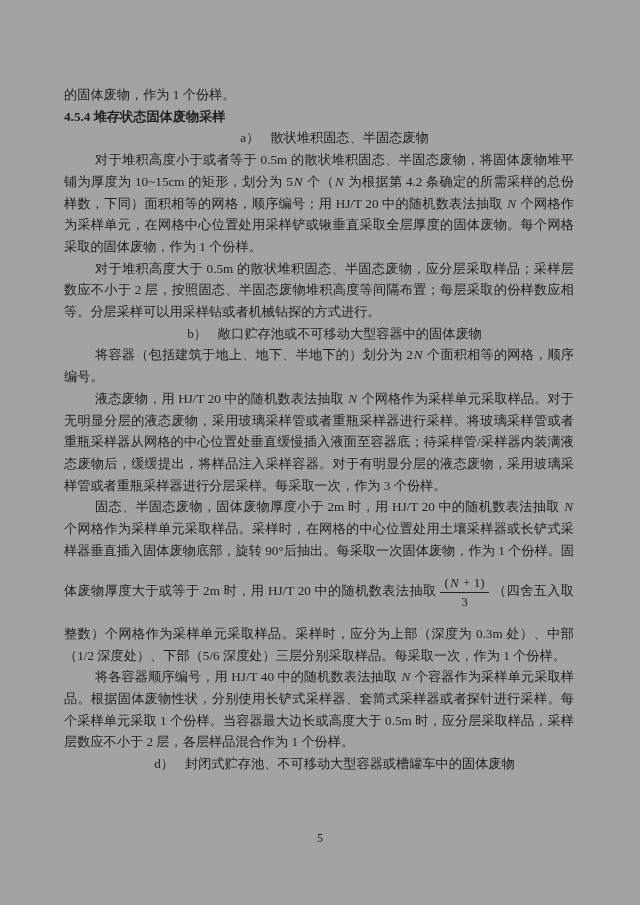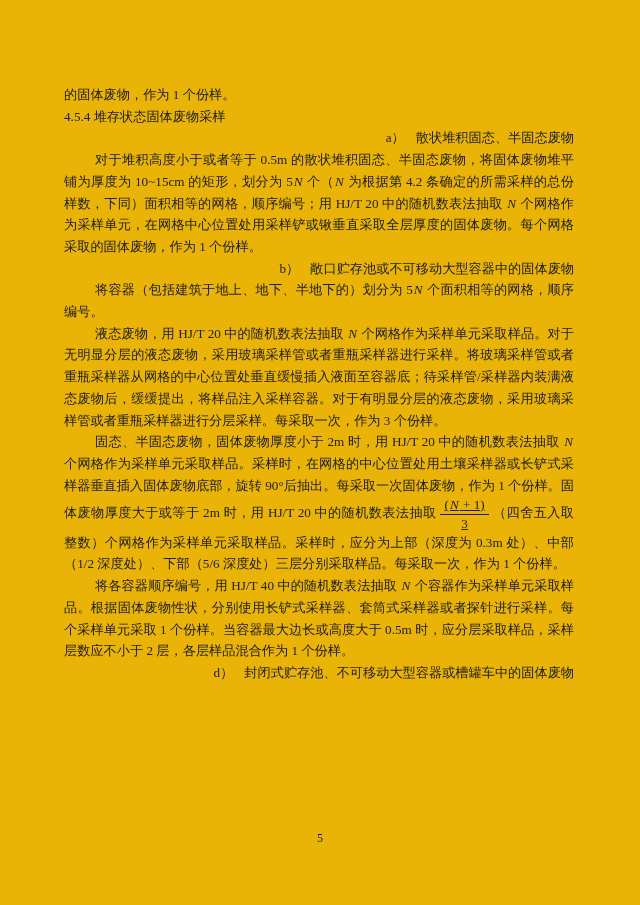--- a/index.html
+++ b/index.html
@@ -8,61 +8,60 @@
     width: 640px;
     height: 905px;
     background: #ffffff;
     overflow: hidden;
   }
   .page {
     position: relative;
     width: 640px;
     height: 905px;
     box-sizing: border-box;
-    background: #eab308;
+    background: #a3a3a3;
     font-family: "Liberation Serif", "DejaVu Serif", serif;
     color: #212121;
     font-size: 13.2px;
     line-height: 21.7px;
     padding: 84px 66px 0 64px;
   }
   .content p {
     margin: 0;
     padding: 0;
     text-align: justify;
   }
   .content p.heading {
-    font-weight: normal;
+    font-weight: bold;
     text-align: left;
   }
   .content p.continuation {
     text-indent: 0;
   }
   .content p.para {
     text-indent: 31px;
   }
   .content p.list {
     text-indent: 31px;
-    text-align: right;
+    text-align: center;
   }
   .list .label {
     margin-right: 11px;
   }
   .var {
     font-style: italic;
     padding: 0 1px;
   }
   .frac {
     display: inline-block;
     vertical-align: middle;
     text-align: center;
     line-height: 1.15;
-    margin: 1px 4px;
+    margin: 14px 4px;
     text-indent: 0;
-    text-decoration: underline;
   }
   .frac .num {
     display: block;
     border-bottom: 1px solid #212121;
     padding: 0 4px 1px 4px;
   }
   .frac .den {
     display: block;
     padding-top: 1px;
   }
@@ -79,21 +78,22 @@
 </style>
 </head>
 <body>
 
 <div class="page">
   <div class="content">
       <p class="continuation"><span>的固体废物，作为 1 个份样。</span></p>
       <p class="heading"><span>4.5.4 堆存状态固体废物采样</span></p>
       <p class="list"><span class="label">a）</span><span>散状堆积固态、半固态废物</span></p>
       <p class="para"><span>对于堆积高度小于或者等于 0.5m 的散状堆积固态、半固态废物，将固体废物堆平铺为厚度为 10~15cm 的矩形，划分为 5</span><span class="var">N</span><span> 个（</span><span class="var">N</span><span> 为根据第 4.2 条确定的所需采样的总份样数，下同）面积相等的网格，顺序编号；用 HJ/T 20 中的随机数表法抽取 </span><span class="var">N</span><span> 个网格作为采样单元，在网格中心位置处用采样铲或锹垂直采取全层厚度的固体废物。每个网格采取的固体废物，作为 1 个份样。</span></p>
+      <p class="para"><span>对于堆积高度大于 0.5m 的散状堆积固态、半固态废物，应分层采取样品；采样层数应不小于 2 层，按照固态、半固态废物堆积高度等间隔布置；每层采取的份样数应相等。分层采样可以用采样钻或者机械钻探的方式进行。</span></p>
       <p class="list"><span class="label">b）</span><span>敞口贮存池或不可移动大型容器中的固体废物</span></p>
-      <p class="para"><span>将容器（包括建筑于地上、地下、半地下的）划分为 5</span><span class="var">N</span><span> 个面积相等的网格，顺序编号。</span></p>
+      <p class="para"><span>将容器（包括建筑于地上、地下、半地下的）划分为 2</span><span class="var">N</span><span> 个面积相等的网格，顺序编号。</span></p>
       <p class="para"><span>液态废物，用 HJ/T 20 中的随机数表法抽取 </span><span class="var">N</span><span> 个网格作为采样单元采取样品。对于无明显分层的液态废物，采用玻璃采样管或者重瓶采样器进行采样。将玻璃采样管或者重瓶采样器从网格的中心位置处垂直缓慢插入液面至容器底；待采样管/采样器内装满液态废物后，缓缓提出，将样品注入采样容器。对于有明显分层的液态废物，采用玻璃采样管或者重瓶采样器进行分层采样。每采取一次，作为 3 个份样。</span></p>
       <p class="para"><span>固态、半固态废物，固体废物厚度小于 2m 时，用 HJ/T 20 中的随机数表法抽取 </span><span class="var">N</span><span> 个网格作为采样单元采取样品。采样时，在网格的中心位置处用土壤采样器或长铲式采样器垂直插入固体废物底部，旋转 90°后抽出。每采取一次固体废物，作为 1 个份样。固体废物厚度大于或等于 2m 时，用 HJ/T 20 中的随机数表法抽取</span><span class="frac"><span class="num"><span>(</span><span class="var">N</span><span> + 1)</span></span><span class="den"><span>3</span></span></span><span>（四舍五入取整数）个网格作为采样单元采取样品。采样时，应分为上部（深度为 0.3m 处）、中部（1/2 深度处）、下部（5/6 深度处）三层分别采取样品。每采取一次，作为 1 个份样。</span></p>
       <p class="para"><span>将各容器顺序编号，用 HJ/T 40 中的随机数表法抽取 </span><span class="var">N</span><span> 个容器作为采样单元采取样品。根据固体废物性状，分别使用长铲式采样器、套筒式采样器或者探针进行采样。每个采样单元采取 1 个份样。当容器最大边长或高度大于 0.5m 时，应分层采取样品，采样层数应不小于 2 层，各层样品混合作为 1 个份样。</span></p>
       <p class="list"><span class="label">d）</span><span>封闭式贮存池、不可移动大型容器或槽罐车中的固体废物</span></p>
     </div>
   <div class="footer-pagenum">5</div>
 </div>
 
 </body></html>

